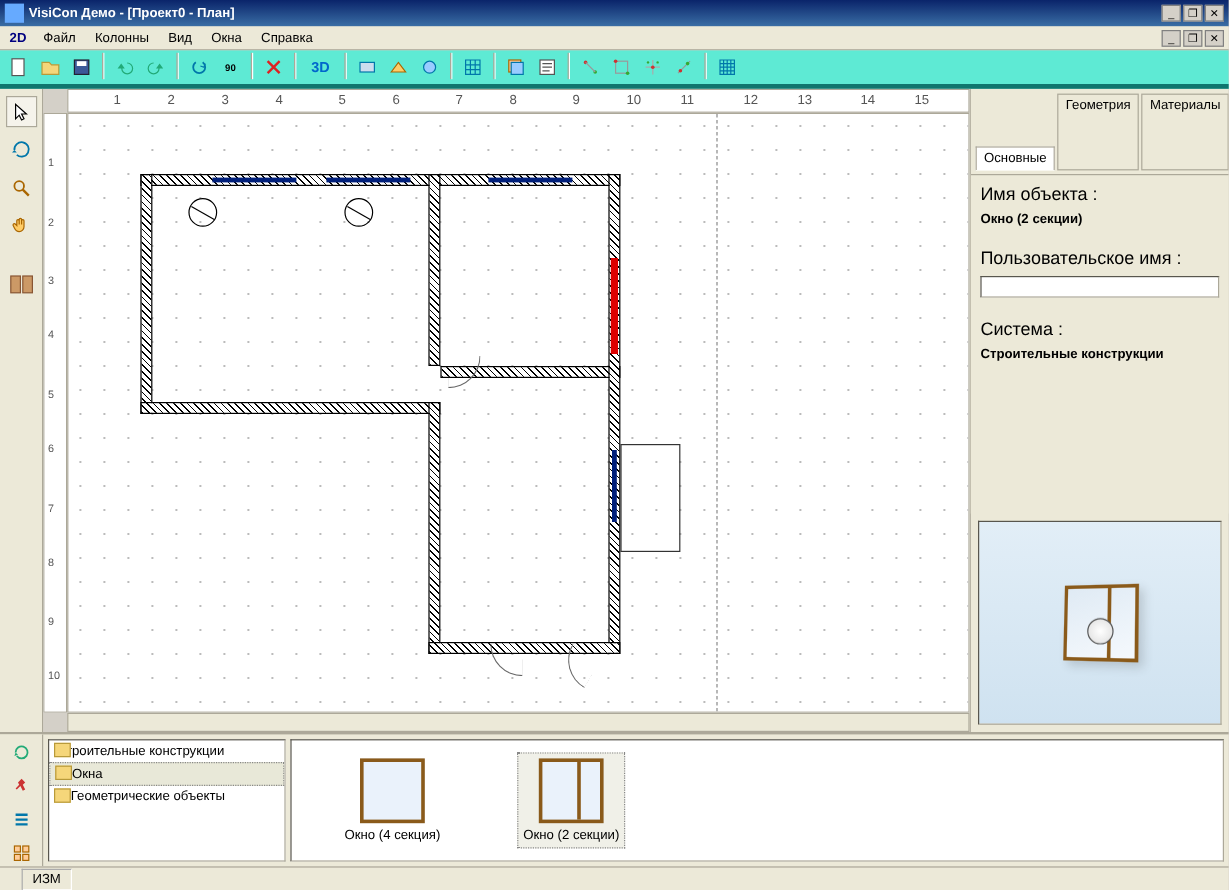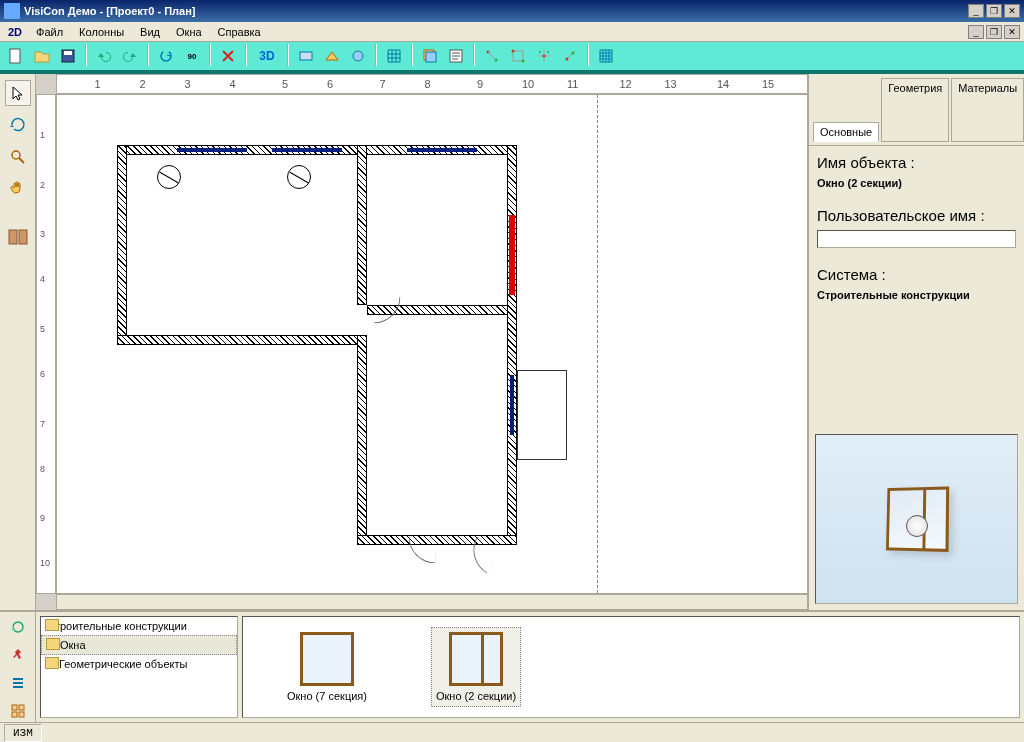--- a/index.html
+++ b/index.html
@@ -54,21 +54,21 @@
 .tree { width: 198px; background: #fff; border: 1px inset #aca899; margin: 4px; overflow: auto; line-height: 16px; }
 .tree .ti { padding: 1px 4px 1px 18px; position: relative; cursor: pointer; white-space: nowrap; }
 .tree .ti.sel { background: #e8e8d8; border: 1px dotted #888; }
 .tree .ti::before{content:"";position:absolute;left:4px;top:2px;width:12px;height:10px;background:#f5d67a;border:1px solid #b89a3a;}
 .catalog { flex: 1; display: flex; align-items: center; gap: 60px; padding-left: 40px; background: #fff; border: 1px inset #aca899; margin: 4px 4px 4px 0; }
 .catitem { display: flex; flex-direction: column; align-items: center; gap: 4px; padding: 4px; cursor: pointer; }
 .catitem.sel { border: 1px dotted #888; background: #f0f0e8; }
 .catthumb { width: 54px; height: 54px; border: 3px solid #8a5a1a; background: #eaf2fb; position: relative; }
 .catthumb.double::after{content:"";position:absolute;left:60%;top:0;bottom:0;border-left:3px solid #8a5a1a;}
 .statusbar { height: 20px; background: #ece9d8; border-top: 1px solid #aca899; display: flex; align-items: center; font-size: 11px; }
-.statusbar .cell { border: 1px inset #fff; padding: 2px 8px; margin: 1px 4px; font-family: Liberation Mono, monospace; }
+.statusbar .cell { border: 1px inset #fff; padding: 2px 8px; margin: 1px 18px; }
 svg { display: block; }
 </style>
 </head>
 <body>
 
 <div class="titlebar">
   <div class="icon"></div>
   <div class="title">VisiCon Демо - [Проект0 - План]</div>
   <div class="winbtns">
     <div class="winbtn">_</div>
@@ -362,21 +362,21 @@
       </div>
   </div>
   <div class="tree">
     <div class="ti" style="padding-left:6px">Строительные конструкции</div>
     <div class="ti sel">Окна</div>
     <div class="ti">Геометрические объекты</div>
   </div>
   <div class="catalog">
     <div class="catitem">
       <div class="catthumb"></div>
-      <span>Окно (7 секция)</span>
+      <span>Окно (4 секция)</span>
     </div>
     <div class="catitem sel">
       <div class="catthumb double"></div>
       <span>Окно (2 секции)</span>
     </div>
   </div>
 </div>
 
 <div class="statusbar">
   <div class="cell">ИЗМ</div>

